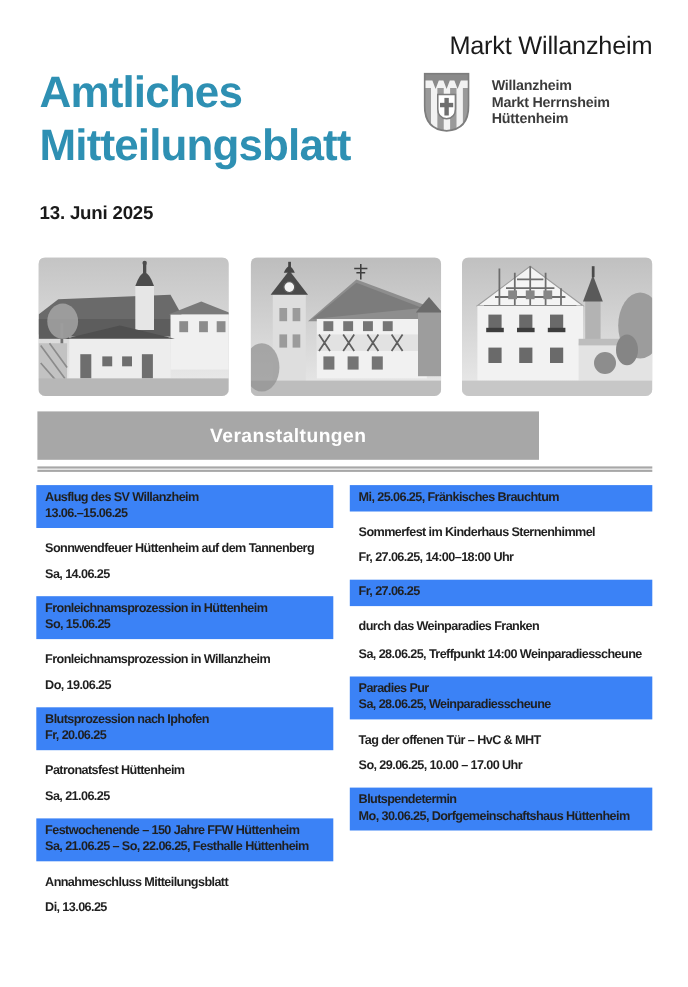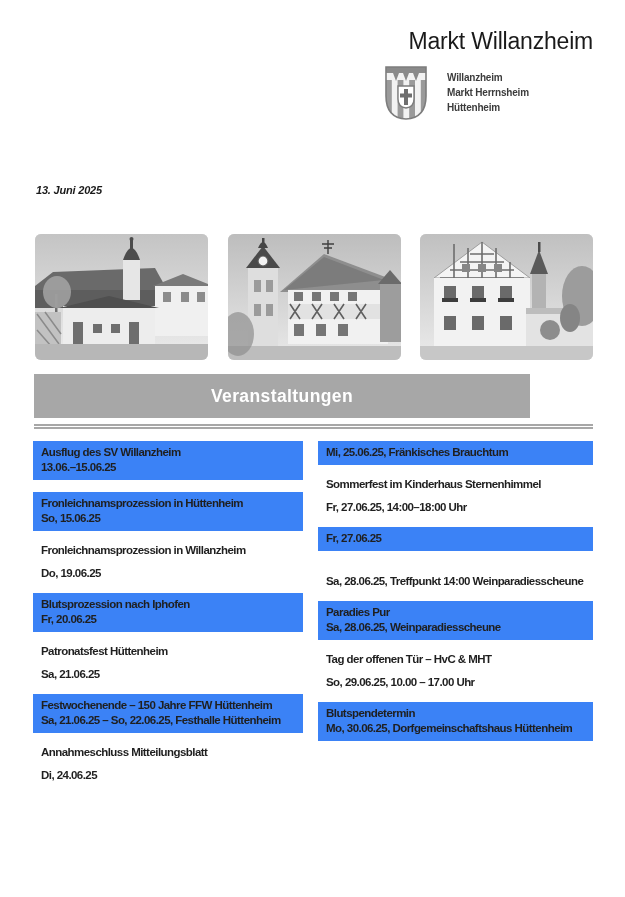--- a/index.html
+++ b/index.html
@@ -12,65 +12,65 @@
     position:absolute;top:28px;right:32px;font-size:23px;font-weight:400;
     color:#1a1a1a;letter-spacing:-0.2px;text-align:center;
   }
   .title{
     position:absolute;left:36px;top:60px;margin:0;
     font-size:40px;line-height:48px;font-weight:700;letter-spacing:-0.8px;
     color:#2e90b3;
   }
   .crest-block{position:absolute;left:385px;top:66px;display:flex;gap:20px;}
   .crest-svg{width:42px;height:54px;display:block;}
-  .crest-lines{font-size:10px;line-height:15px;font-weight:700;color:#3c3c3c;padding-top:4px;letter-spacing:-0.2px;}
+  .crest-lines{font-size:13px;line-height:15px;font-weight:700;color:#3c3c3c;padding-top:4px;letter-spacing:-0.2px;}
   .date{
-    position:absolute;left:36px;top:184px;font-size:11px;font-weight:700;color:#1a1a1a;
+    position:absolute;left:36px;top:184px;font-size:17px;font-weight:700;color:#1a1a1a;
     letter-spacing:-0.2px;
-    font-style:italic;
   }
   
   .photos{position:absolute;left:35px;top:234px;width:558px;height:126px;}
   .photo{
     position:absolute;top:0;width:173px;height:126px;border-radius:6px;overflow:hidden;
     background:#dcdcdc;box-shadow:0 0 0 1px #e3e3e3 inset;
   }
   .photo svg{display:block;width:100%;height:100%;}
   .photo.p1{left:0;} .photo.p2{left:193px;} .photo.p3{left:385px;}
   
   .banner{
-    position:absolute;left:34px;top:374px;width:496px;height:44px;
+    position:absolute;left:34px;top:374px;width:456px;height:44px;
     background:#a7a7a7;color:#ffffff;font-size:17.5px;font-weight:700;
     line-height:44px;text-align:center;letter-spacing:0.4px;
   }
   .banner-rule{
     position:absolute;left:34px;top:424px;width:559px;height:5px;
     border-top:2px solid #a7a7a7;border-bottom:2px solid #a7a7a7;
     background:#ffffff;box-sizing:border-box;
   }
   
   .col{position:absolute;top:441px;}
   .col-left{left:33px;width:270px;}
   .col-right{left:318px;width:275px;}
   .event{margin-bottom:12px;padding:0 8px;box-sizing:border-box;width:100%;}
   .event.hl{background:#3b82f6;padding:4px 8px 5px;}
   .ev-line,.ev-date{
     font-size:11.5px;line-height:15px;font-weight:700;color:#1f1f1f;
     letter-spacing:-0.55px;white-space:nowrap;
   }
   .event:not(.hl) .ev-date{margin-top:8px;}
-  .event:not(.hl).multi .ev-date{margin-top:23px;}
+  .event:not(.hl).multi .ev-date{margin-top:10px;}
 </style>
 </head>
 <body>
 
 <div class="page">
 
   <div class="org">Markt Willanzheim</div>
 
+  <h1 class="title"><span>Amtliches</span><br><span>Mitteilungsblatt</span></h1>
 
   <div class="crest-block">
     <svg class="crest-svg" viewBox="0 0 42 54">
       <defs>
         <clipPath id="shieldClip">
           <path d="M1,1 H41 V30 Q41 52 21 53 Q1 52 1 30 Z"></path>
         </clipPath>
       </defs>
       <path d="M1,1 H41 V30 Q41 52 21 53 Q1 52 1 30 Z" fill="#f2f2f2"></path>
       <g clip-path="url(#shieldClip)">
@@ -227,20 +227,24 @@
   <div class="banner">
     <span>Veranstaltungen</span>
   </div>
   <div class="banner-rule"></div>
 
   <div class="col col-left" id="col-left">
       <div class="event hl">
         <div class="ev-line">Ausflug des SV Willanzheim</div>
         <div class="ev-date">13.06.–15.06.25</div>
       </div>
+      <div class="event">
+        <div class="ev-line">Sonnwendfeuer Hüttenheim auf dem Tannenberg</div>
+        <div class="ev-date">Sa, 14.06.25</div>
+      </div>
       <div class="event hl">
         <div class="ev-line">Fronleichnamsprozession in Hüttenheim</div>
         <div class="ev-date">So, 15.06.25</div>
       </div>
       <div class="event">
         <div class="ev-line">Fronleichnamsprozession in Willanzheim</div>
         <div class="ev-date">Do, 19.06.25</div>
       </div>
       <div class="event hl">
         <div class="ev-line">Blutsprozession nach Iphofen</div>
@@ -249,35 +253,36 @@
       <div class="event">
         <div class="ev-line">Patronatsfest Hüttenheim</div>
         <div class="ev-date">Sa, 21.06.25</div>
       </div>
       <div class="event hl">
         <div class="ev-line">Festwochenende – 150 Jahre FFW Hüttenheim</div>
         <div class="ev-date">Sa, 21.06.25 – So, 22.06.25, Festhalle Hüttenheim</div>
       </div>
       <div class="event">
         <div class="ev-line">Annahmeschluss Mitteilungsblatt</div>
-        <div class="ev-date">Di, 24.06.25</div>
+        <div class="ev-date">Di, 13.06.25</div>
       </div>
     </div>
   <div class="col col-right" id="col-right">
       <div class="event hl">
         <div class="ev-date">Mi, 25.06.25, Fränkisches Brauchtum</div>
       </div>
       <div class="event">
         <div class="ev-line">Sommerfest im Kinderhaus Sternenhimmel</div>
         <div class="ev-date">Fr, 27.06.25, 14:00–18:00 Uhr</div>
       </div>
       <div class="event hl">
         <div class="ev-date">Fr, 27.06.25</div>
       </div>
       <div class="event multi">
+        <div class="ev-line">durch das Weinparadies Franken</div>
         <div class="ev-date">Sa, 28.06.25, Treffpunkt 14:00 Weinparadiesscheune</div>
       </div>
       <div class="event hl">
         <div class="ev-line">Paradies Pur</div>
         <div class="ev-date">Sa, 28.06.25, Weinparadiesscheune</div>
       </div>
       <div class="event">
         <div class="ev-line">Tag der offenen Tür – HvC &amp; MHT</div>
         <div class="ev-date">So, 29.06.25, 10.00 – 17.00 Uhr</div>
       </div>

